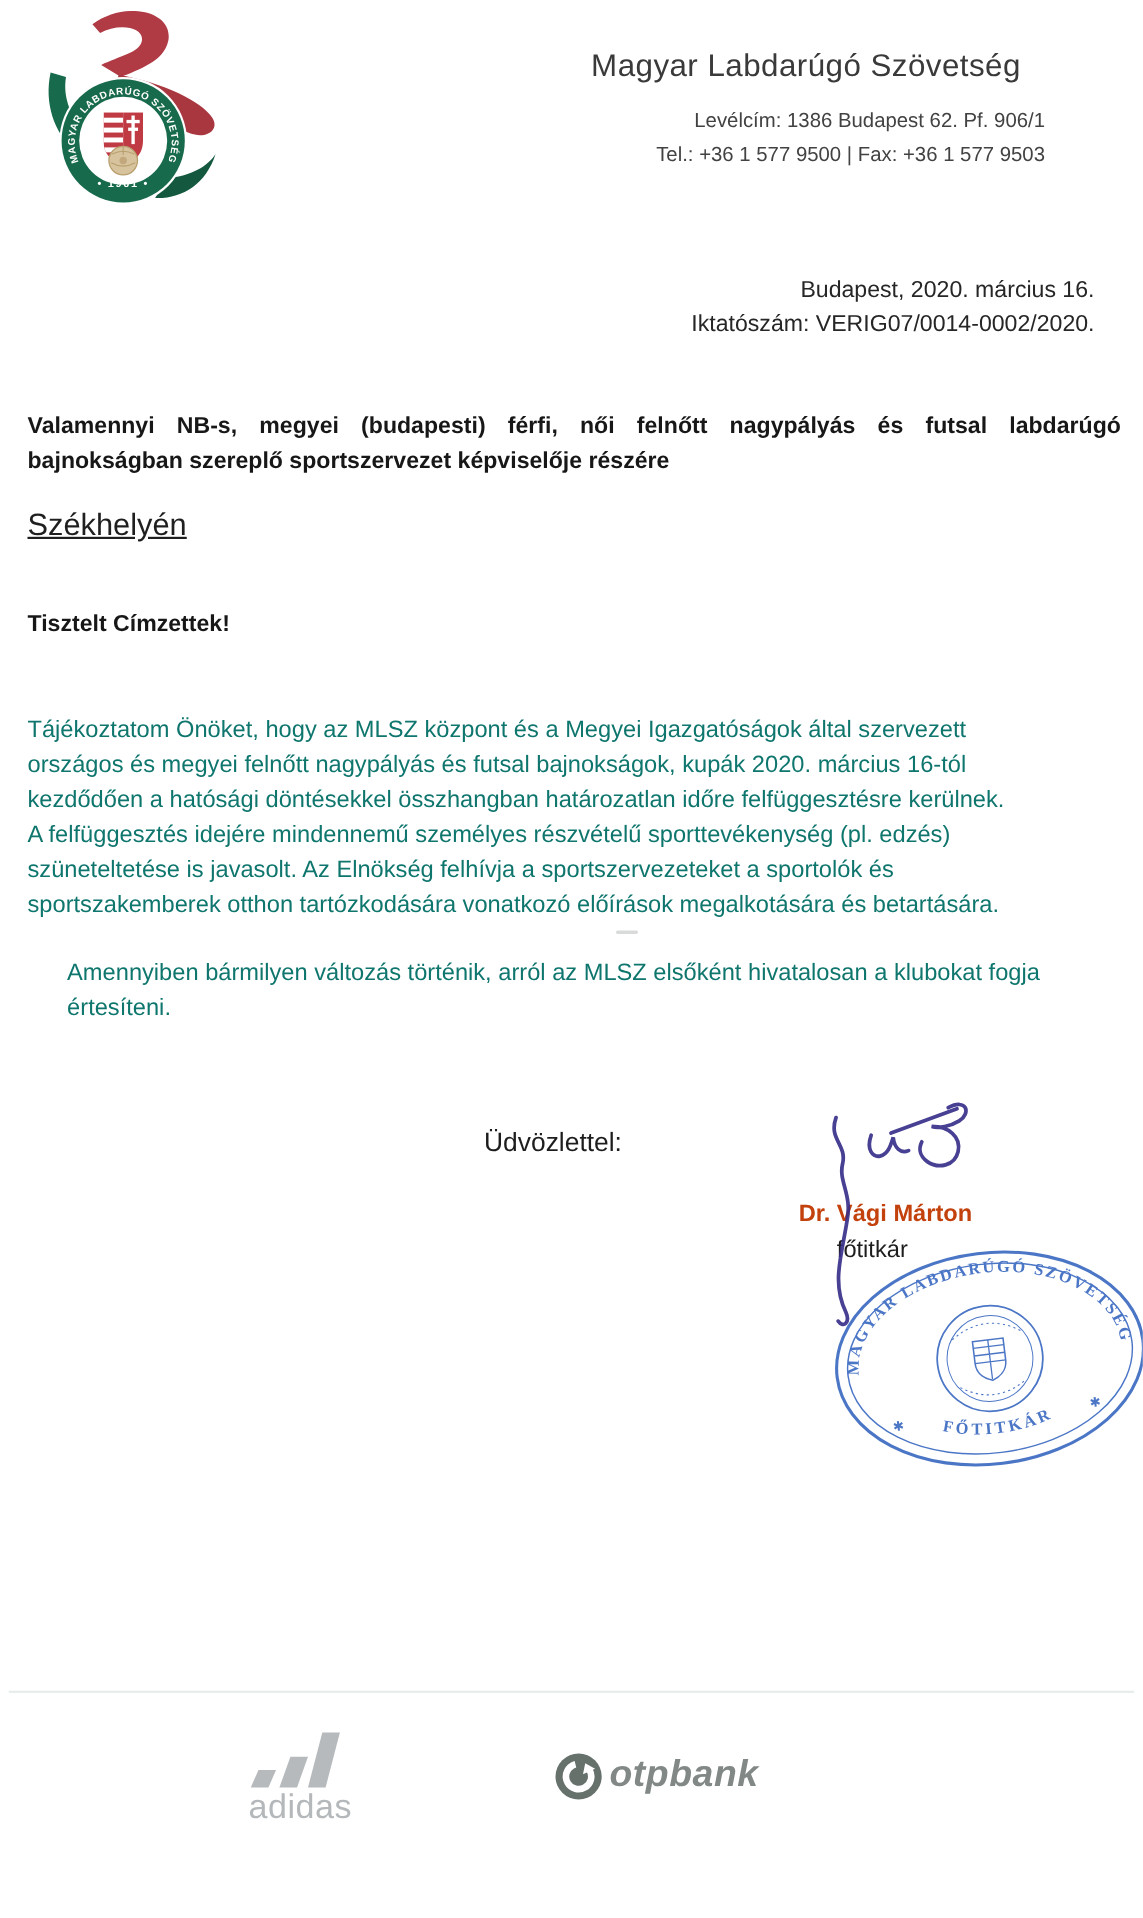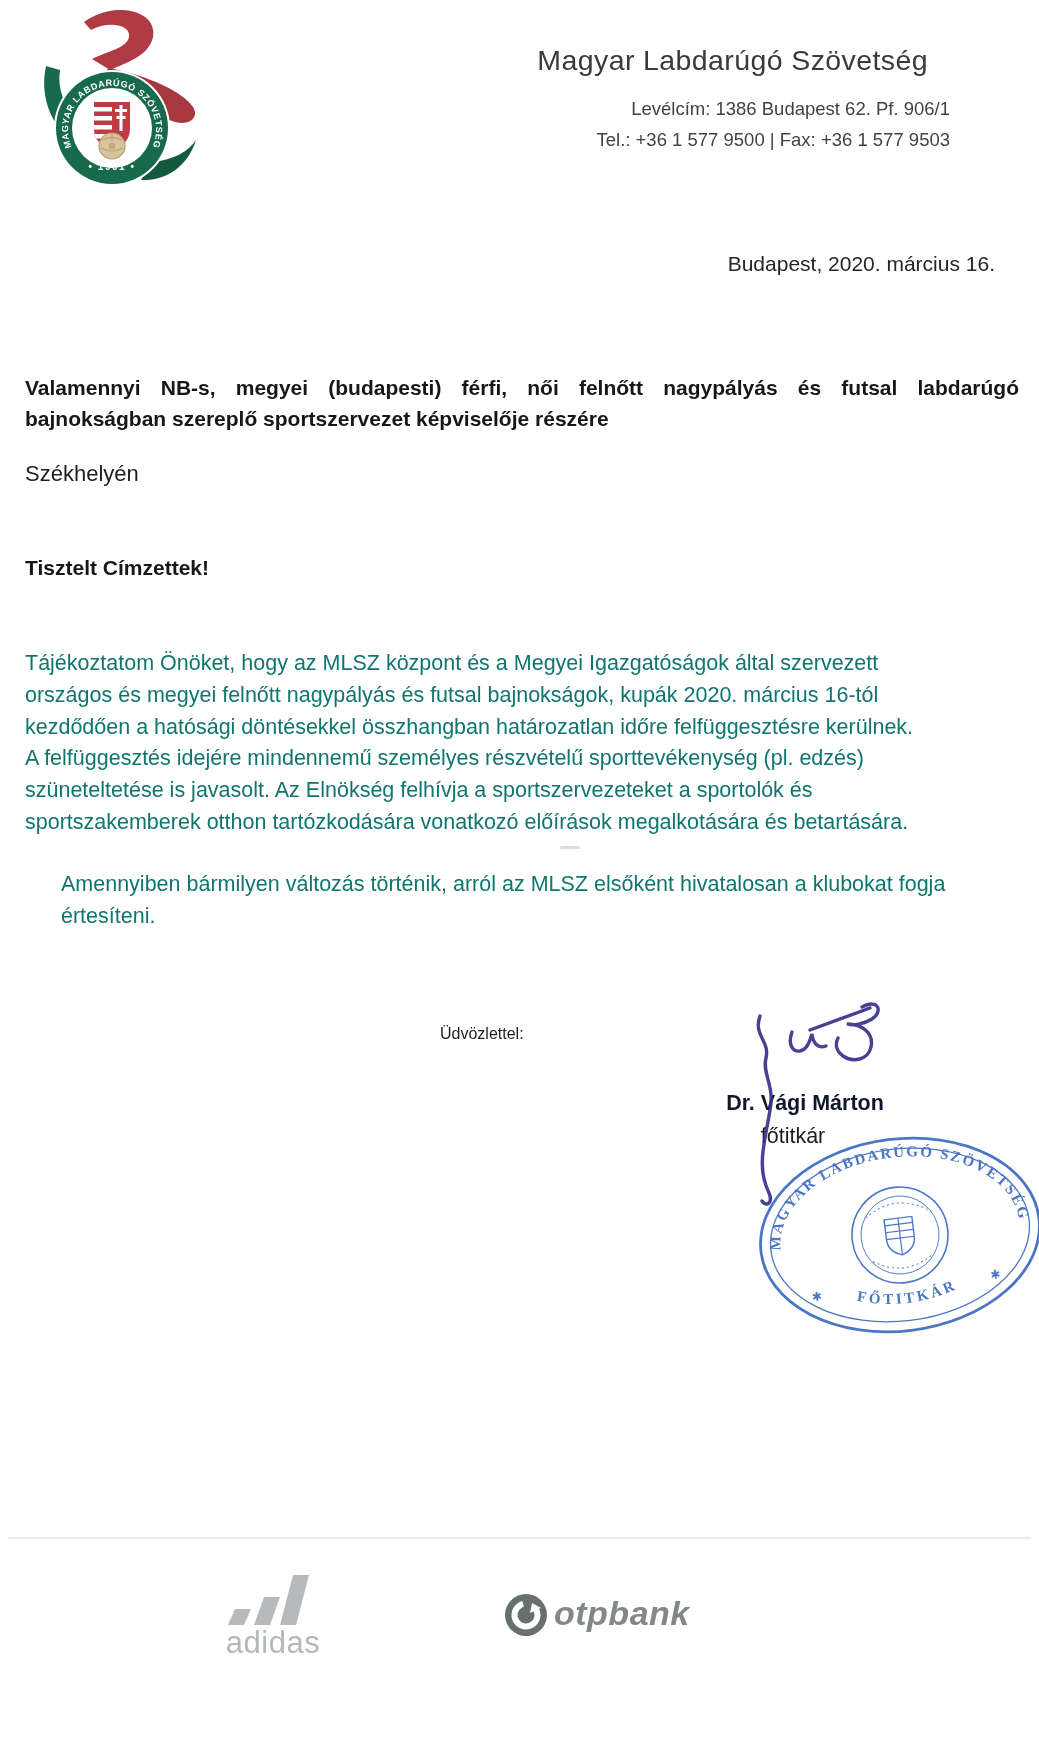--- a/index.html
+++ b/index.html
@@ -11,27 +11,27 @@
   .org-block{right:89px;top:44px;text-align:right;color:#3c3c3c;}
   .org-name{font-size:28.5px;letter-spacing:.4px;margin:0 22px 16px 0;color:#3a3a3a;}
   .org-line{font-size:18.5px;line-height:31px;color:#424242;}
 
   
   .meta-block{right:44px;top:248px;text-align:right;font-size:21px;line-height:31px;color:#262626;}
 
   
   .recipient{left:25px;top:372px;width:994px;font-size:21px;font-weight:bold;line-height:31px;
              text-align:justify;color:#171717;}
-  .location{left:25px;top:461px;font-size:22px;color:#1f1f1f;}
+  .location{left:25px;top:461px;font-size:28px;text-decoration:underline;color:#1f1f1f;}
   .salutation{left:25px;top:556px;font-size:21px;font-weight:bold;color:#171717;}
   .para{left:25px;width:1002px;font-size:21.5px;line-height:31.8px;white-space:pre-line;color:#0f766e;}
   .p1{top:648px;}
   .p2{top:869px;margin-left:36px;}
-  .valediction{left:440px;top:1025px;font-size:16px;color:#1d1d1d;}
-  .signer-name{left:700px;top:1091px;width:210px;text-align:center;font-size:21.5px;font-weight:bold;color:#0f172a;z-index:2;}
+  .valediction{left:440px;top:1025px;font-size:24px;color:#1d1d1d;}
+  .signer-name{left:700px;top:1091px;width:210px;text-align:center;font-size:21.5px;font-weight:bold;color:#c2410c;z-index:2;}
   .signer-title{left:688px;top:1124px;width:210px;text-align:center;font-size:21.5px;color:#1d1d1d;z-index:2;}
 
   .stamp{left:740px;top:1118px;z-index:3;opacity:.93;}
   .signature{left:740px;top:1000px;z-index:4;}
 
   .artifact-dash{left:560px;top:846px;width:20px;height:3px;background:#c9ccca;border-radius:2px;opacity:.7;}
 
   
   .footer-line{left:8px;top:1537px;width:1023px;height:2px;background:#e7edea;}
   .adidas-mark{left:224px;top:1567px;}
@@ -91,20 +91,21 @@
   </svg>
 
   <div class="abs org-block">
     <div class="org-name">Magyar Labdarúgó Szövetség</div>
     <div class="org-line">Levélcím: 1386 Budapest 62. Pf. 906/1</div>
     <div class="org-line">Tel.: +36 1 577 9500 | Fax: +36 1 577 9503</div>
   </div>
 
   <div class="abs meta-block">
     <div>Budapest, 2020. március 16.</div>
+    <div>Iktatószám: VERIG07/0014-0002/2020.</div>
   </div>
 
   <div class="abs recipient">Valamennyi NB-s, megyei (budapesti) férfi, női felnőtt nagypályás és futsal labdarúgó bajnokságban szereplő sportszervezet képviselője részére</div>
   <div class="abs location">Székhelyén</div>
 
   <div class="abs salutation">Tisztelt Címzettek!</div>
 
   <div class="abs para p1">Tájékoztatom Önöket, hogy az MLSZ központ és a Megyei Igazgatóságok által szervezett
 országos és megyei felnőtt nagypályás és futsal bajnokságok, kupák 2020. március 16-tól
 kezdődően a hatósági döntésekkel összhangban határozatlan időre felfüggesztésre kerülnek.

